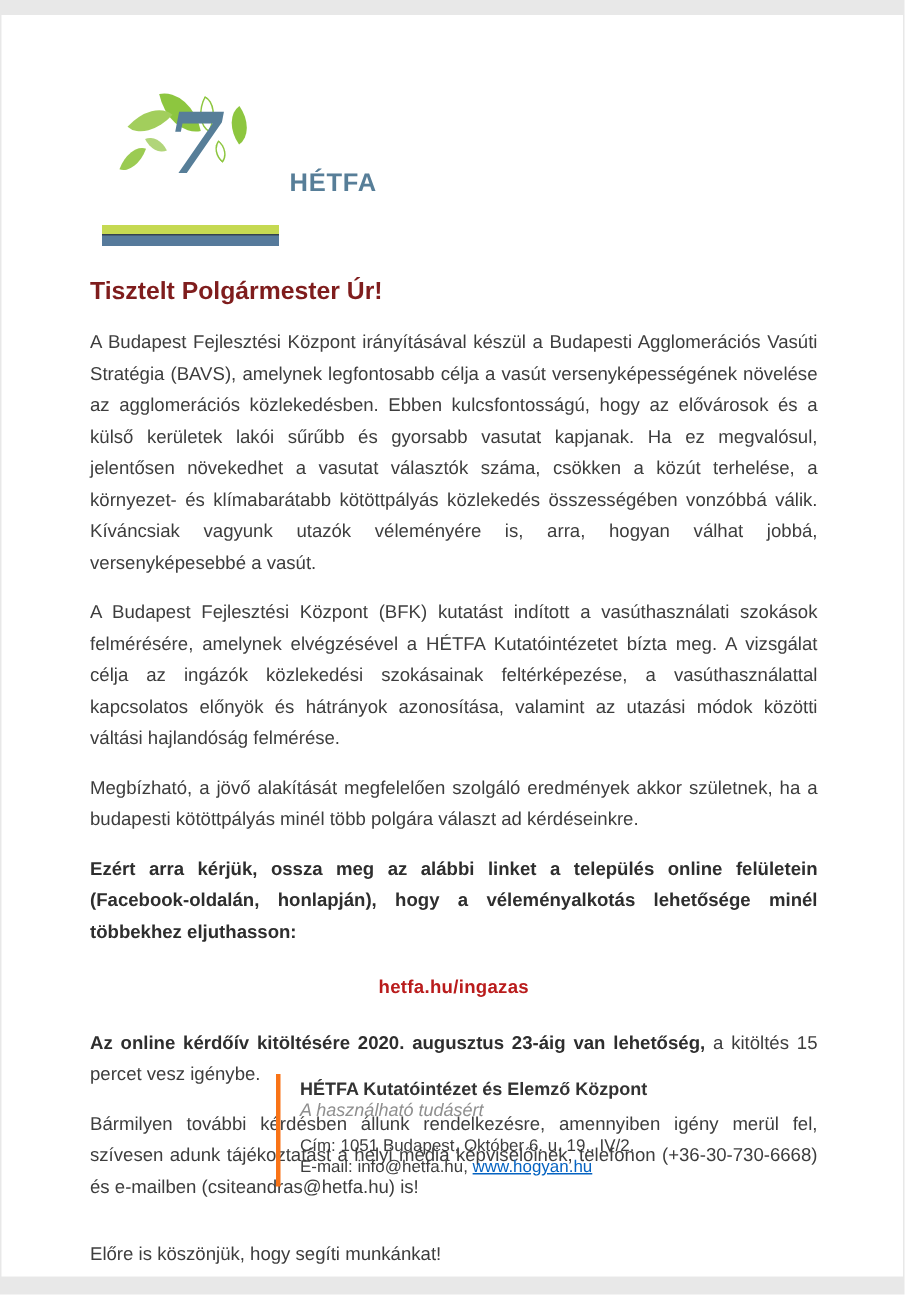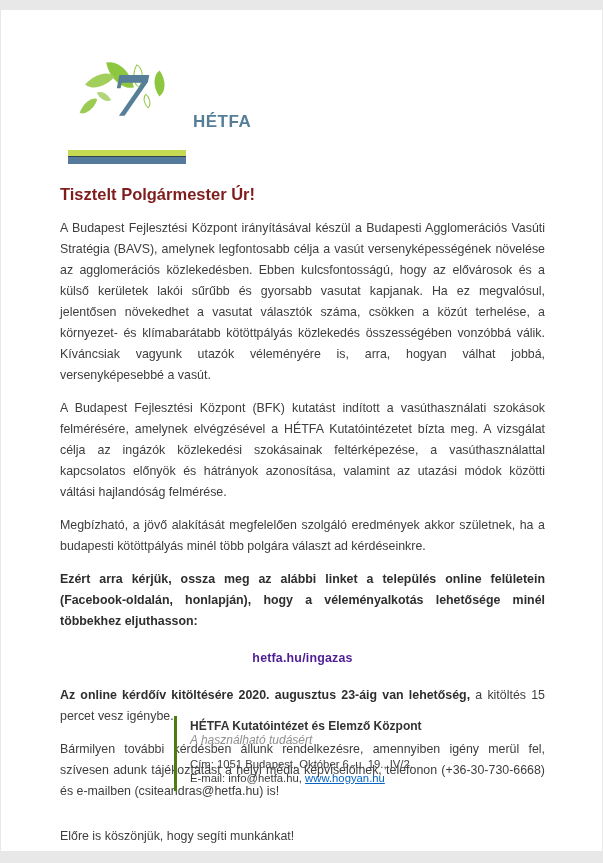--- a/index.html
+++ b/index.html
@@ -45,28 +45,28 @@
     font-size:16.5px;font-weight:bold;color:#7f1d1d;
   }
   .content p{
     margin:0 0 12px 0;
     font-size:12.4px;line-height:21px;
     text-align:justify;
   }
   .p-bold{font-weight:bold;color:#2e2e2e;}
   .survey-link{
     text-align:center !important;
-    font-size:15px;font-weight:bold;color:#4c1d95;
+    font-size:15px;font-weight:bold;color:#b91c1c;
     margin:16px 0 16px 0 !important;letter-spacing:0.2px;
   }
   .thanks{margin-top:24px !important;}
   
   .footer{
-    position:absolute;left:173px;top:706px;
-    border-left:3px solid #4d7c0f;
+    position:absolute;left:183px;top:706px;
+    border-left:3px solid #f97316;
     padding:3px 0 6px 13px;
   }
   .footer-org{font-size:12px;font-weight:bold;color:#333;line-height:14px;}
   .footer-slogan{font-size:12px;font-style:italic;color:#8f8f8f;line-height:14px;}
   .footer-contact{margin-top:11px;font-size:11.3px;color:#3d3d3d;line-height:13.5px;}
   .footer-link{color:#0563c1;text-decoration:underline;cursor:pointer;}
 </style>
 </head>
 <body>
 

